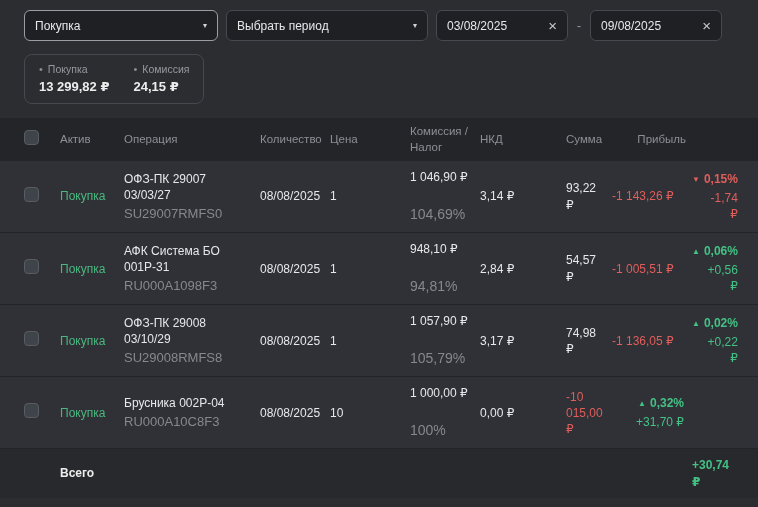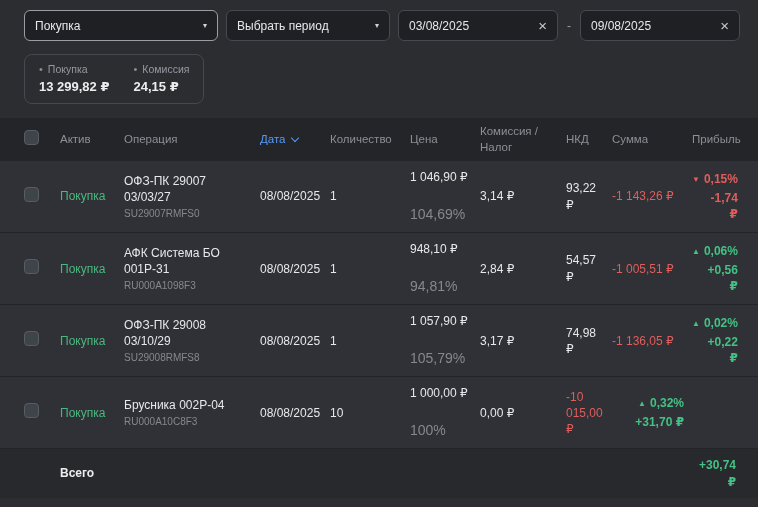--- a/index.html
+++ b/index.html
@@ -14,22 +14,22 @@
 
   
   .filters { display:flex; align-items:center; gap:8px; padding:10px 8px 0 24px; }
   .select, .datefield {
     height:31px; background:#1e2024; border:1px solid #46494f; border-radius:6px;
     display:flex; align-items:center; justify-content:space-between;
     padding:0 10px; font-size:12px; color:#e7e8ea; cursor:pointer; flex:0 0 auto;
   }
   .select.focused { border-color:#9a9da3; }
   .w-op { width:194px; }
-  .w-period { width:164px; }
-  .w-date { width:160px; }
+  .w-period { width:202px; }
+  .w-date { width:132px; }
   .dd-tri { font-size:8px; color:#d0d2d5; line-height:1; }
   .clear-x { font-size:15px; color:#c7c9cc; line-height:1; cursor:pointer; }
   .dash { color:#9a9da3; padding:0 1px; }
 
   
   .summary {
     display:inline-flex; gap:24px; margin:13px 0 0 24px;
     border:1px solid #45484e; border-radius:8px; padding:8px 14px 9px 14px;
   }
   .sum-item .lbl { font-size:10.5px; color:#95989e; display:flex; align-items:center; gap:5px; }
@@ -53,33 +53,33 @@
     width:15px; height:15px; border-radius:4px; background:#3f434a;
     border:1px solid #585c63; display:inline-block; cursor:pointer;
   }
   .h-date { color:#569af6; cursor:pointer; display:flex; align-items:center; }
   .chev-css {
     width:6px; height:6px; border-right:1.5px solid currentColor; border-bottom:1.5px solid currentColor;
     transform:rotate(45deg); display:inline-block; margin-left:7px; margin-top:-3px;
   }
   .op { color:#4ab77e; }
   .a-name { color:#e7e8ea; }
-  .a-code { color:#85888e; font-size:10px; margin-top:2px; }
+  .a-code { color:#85888e; font-size:13px; margin-top:2px; }
   .muted { color:#85888e; font-size:14px; margin-top:20px; }
   .amount { color:#e05e5b; }
   .profit { text-align:right; }
   .p-line { font-weight:600; }
   .tri { font-size:8px; margin-right:4px; vertical-align:1px; }
   .profit.down .p-line, .profit.down .p-amt, .profit.down .tri { color:#e05e5b; }
   .profit.up .p-line, .profit.up .tri { color:#44c184; }
   .profit.up .p-amt { color:#44c184; }
-  .p-amt { margin-top:3px; font-weight:700;margin-left:9px; }
+  .p-amt { margin-top:3px; font-weight:400;margin-left:9px; }
   .tfoot { min-height:38px; background:#27292d; }
   .tfoot .total-lbl { font-weight:bold; color:#eceded; }
-  .tfoot .total-profit { text-align:right; color:#44c184; font-weight:600; }
+  .tfoot .total-profit { color:#44c184; font-weight:600; }
 
   
   .pagination { display:flex; align-items:center; gap:15px; padding:15px 0 0 24px; }
   .page-select {
     width:54px; height:30px; background:#1e2024; border:1px solid #46494f; border-radius:6px;
     display:flex; align-items:center; justify-content:space-between; padding:0 9px; cursor:pointer;
   }
   .page-select .chev-css { color:#c7c9cc; margin-left:0; }
   .page-info { color:#d8dadd; font-size:12px; }
 </style>
@@ -127,24 +127,20 @@
     </div>
   </div>
 
   
   <div class="table">
 
     <div class="trow thead">
       <div class="cell c-cb"><span class="cb"></span></div>
       <div class="cell">Актив</div>
       <div class="cell">Операция</div>
-      <div class="cell h-date">
-        <span>Дата</span>
-        <span class="chev-css"></span>
-      </div>
       <div class="cell">Количество</div>
       <div class="cell">Цена</div>
       <div class="cell">Комиссия / Налог</div>
       <div class="cell">НКД</div>
       <div class="cell">Сумма</div>
       <div class="cell profit">Прибыль</div>
     </div>
 
     <div class="trow body-row">
       <div class="cell c-cb"><span class="cb"></span></div>

